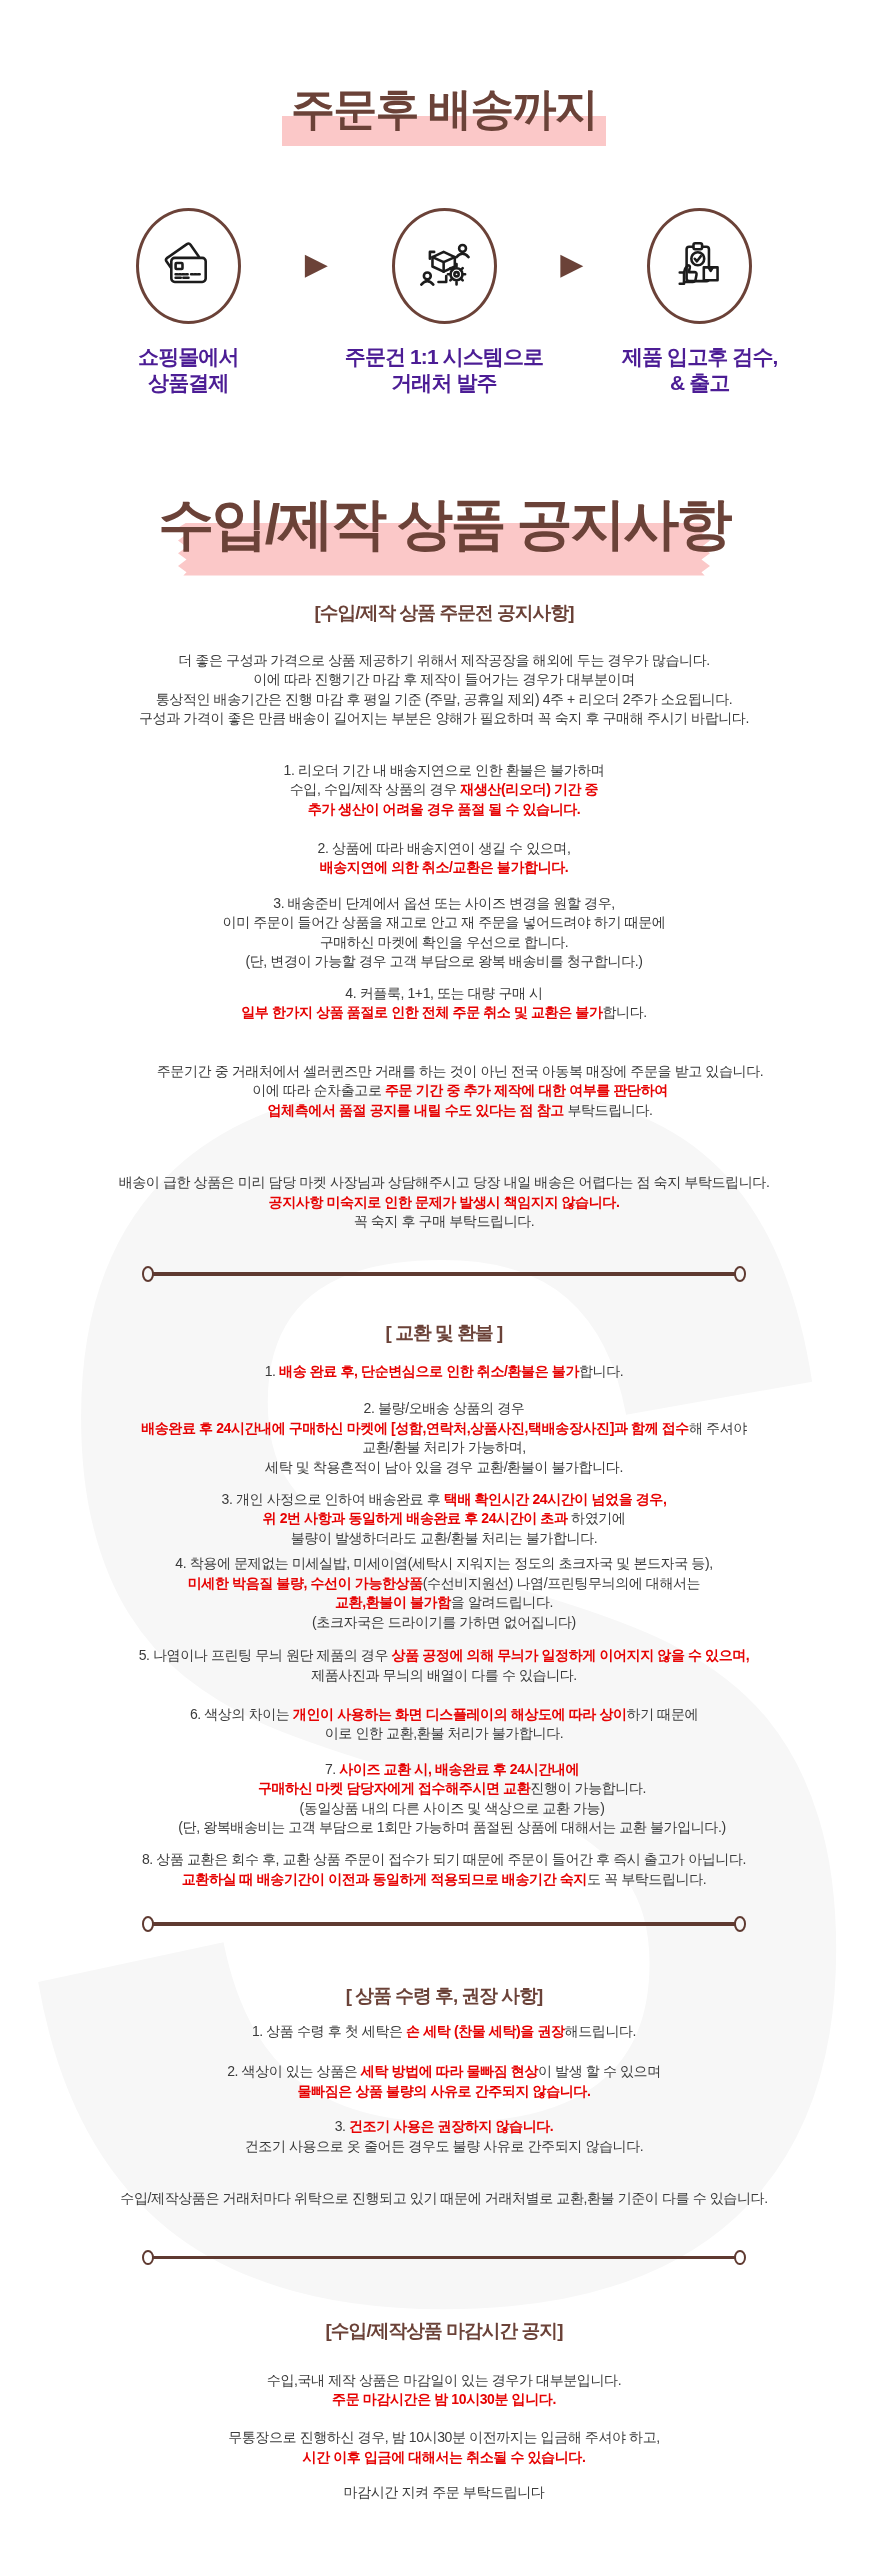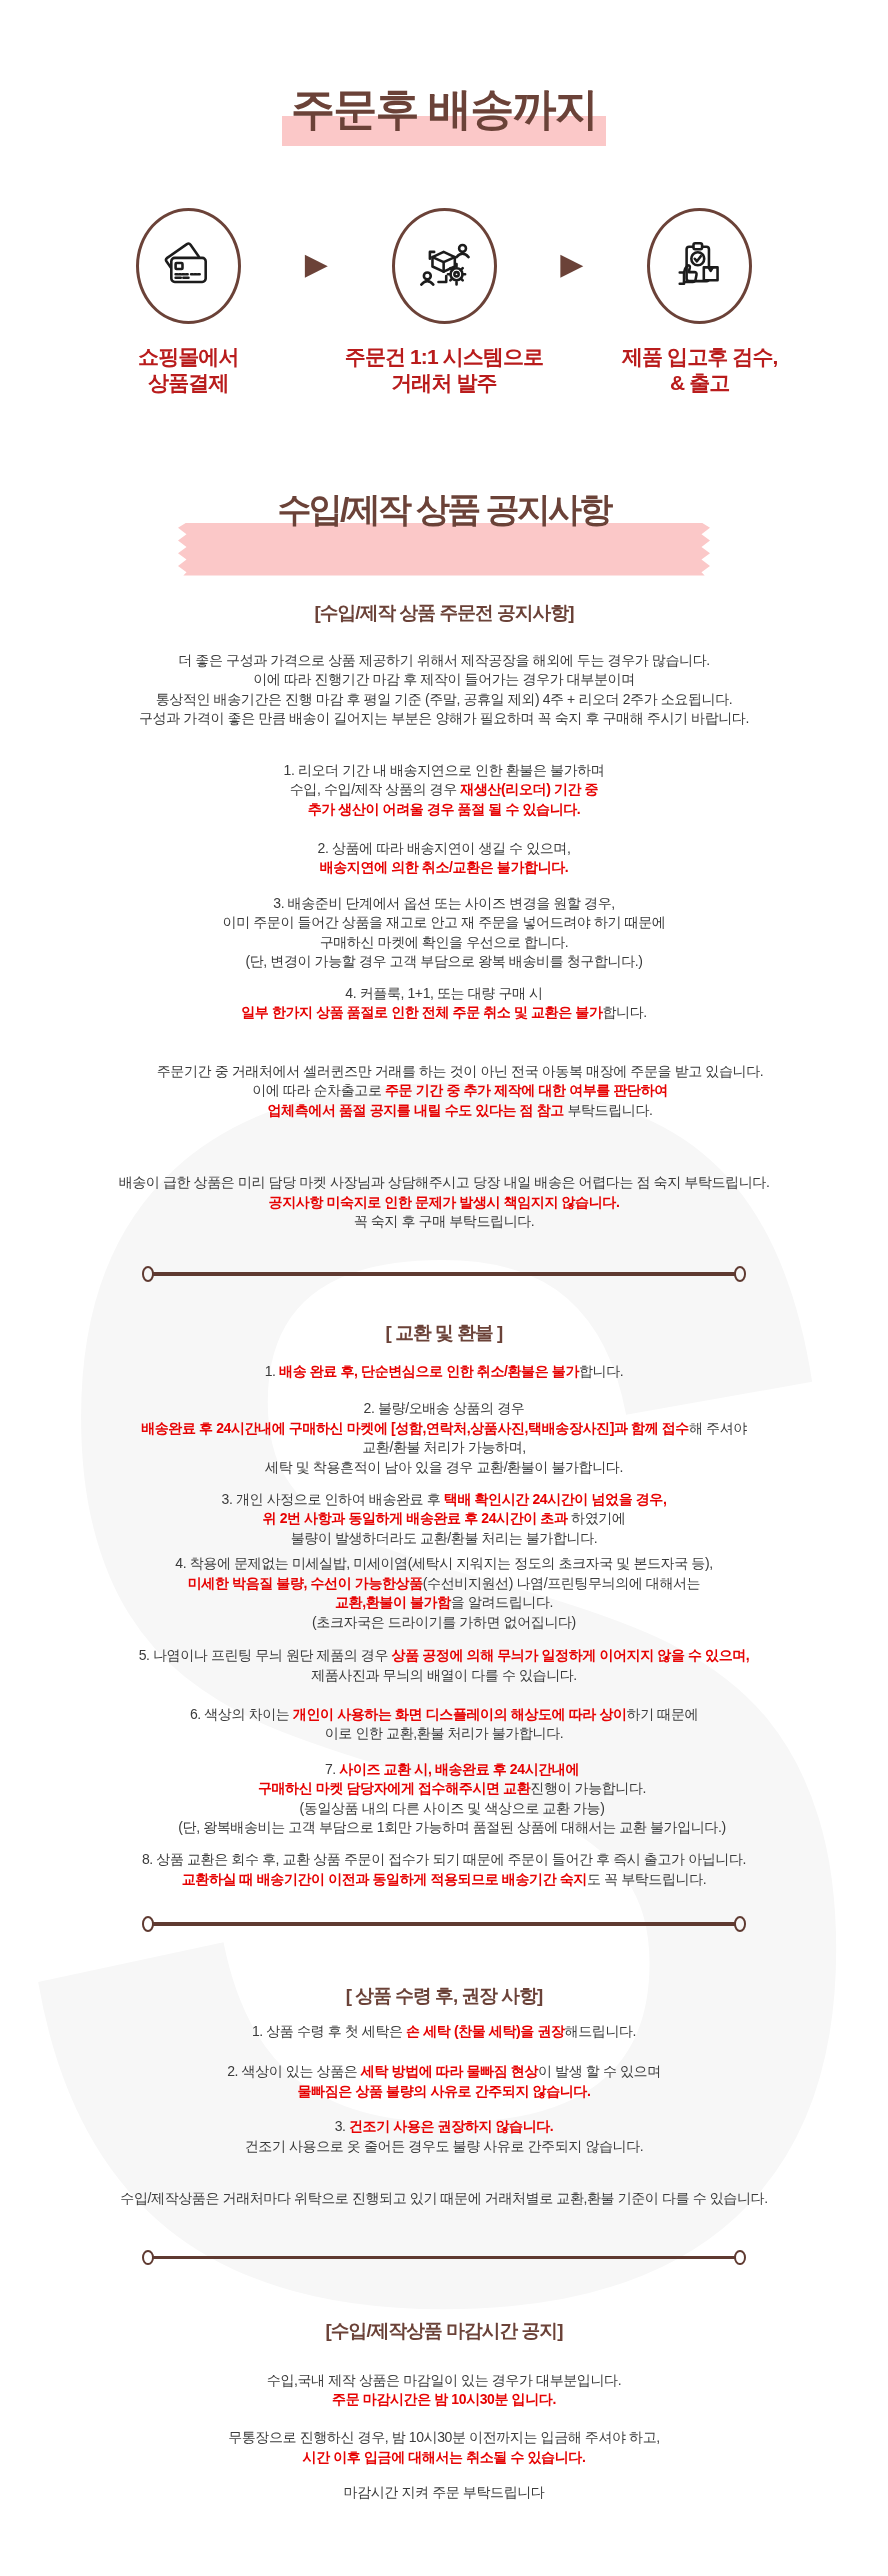--- a/index.html
+++ b/index.html
@@ -16,30 +16,30 @@
         color:#6b4238;letter-spacing:-1.8px;z-index:1;}
   .b1-text::after{content:"";position:absolute;left:-9px;right:-9px;bottom:-7px;height:30px;
         background:var(--pink);z-index:-1;}
 
   
   .process{margin-top:69px;display:flex;justify-content:center;align-items:flex-start;}
   .step{width:222px;display:flex;flex-direction:column;align-items:center;}
   .icon-circle{width:99px;height:110px;border:3.6px solid #6b4238;border-radius:50%;
         display:flex;align-items:center;justify-content:center;background:#fff;}
   .step-label{margin-top:19.5px;text-align:center;font-size:21px;font-weight:700;
-        color:#b91c1c;line-height:26px;letter-spacing:-0.9px;}
+        color:#4c1d95;line-height:26px;letter-spacing:-0.9px;}
   .arrow{height:110px;display:flex;align-items:center;font-size:30px;color:#6b4238;
         margin:0 5.3px;}
 
   
   .banner2{margin-top:91px;height:91px;position:relative;}
   .tape{position:absolute;left:178px;right:178px;top:36px;height:53px;background:var(--pink);
         clip-path:polygon(1.6% 0,0 10%,1.6% 22%,0 34%,1.6% 46%,0 58%,1.6% 70%,0 82%,1.6% 94%,1% 100%,
                           99% 100%,98.4% 94%,100% 82%,98.4% 70%,100% 58%,98.4% 46%,100% 34%,98.4% 22%,100% 10%,98.4% 0);}
-  .b2-text{position:absolute;left:0;width:100%;top:0;text-align:center;font-size:34px;
+  .b2-text{position:absolute;left:0;width:100%;top:0;text-align:center;font-size:56px;
         font-weight:700;color:#6b4238;letter-spacing:-2.7px;}
 
   
   .notice{margin-top:23px;text-align:center;}
   .sec-header{font-size:18.7px;font-weight:700;color:#6b4238;line-height:23px;letter-spacing:-0.9px;}
   .tline{font-size:14px;line-height:19.5px;letter-spacing:-0.4px;}
   .seg-n{color:#3a3a3a;}
   .seg-r{color:#e60202;font-weight:700;}
   .divider{display:flex;align-items:center;width:604px;margin-left:auto;margin-right:auto;height:16px;}
   .ring{width:8px;height:11.5px;border:2.7px solid #5f3a31;border-radius:50%;flex:0 0 auto;}

